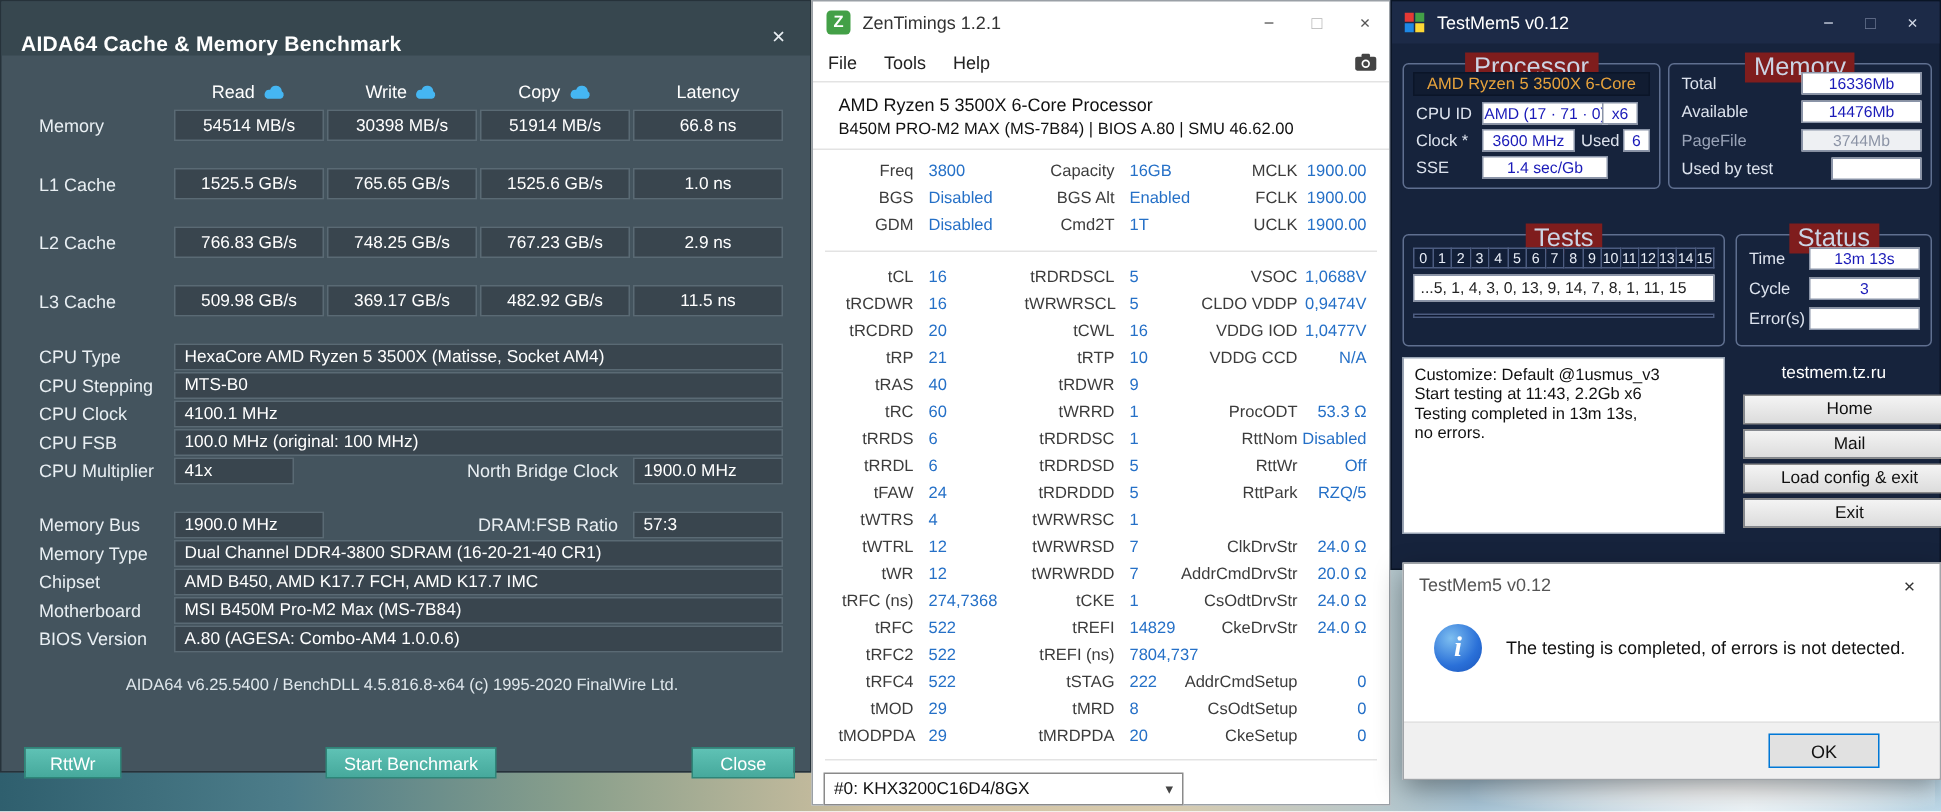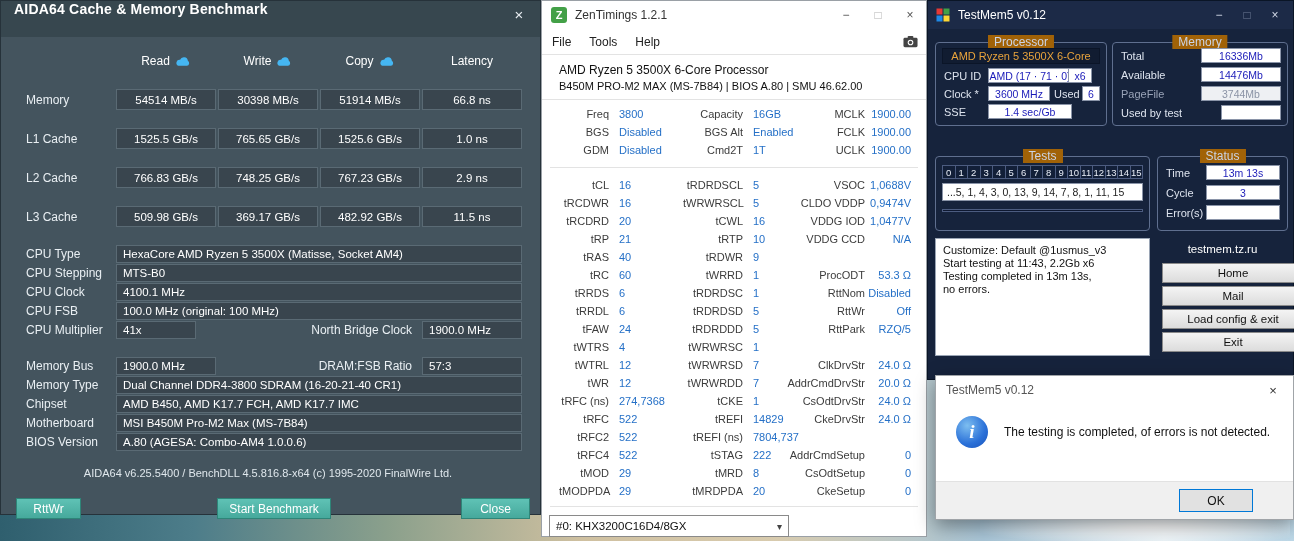--- a/index.html
+++ b/index.html
@@ -5,26 +5,26 @@
   html,body{margin:0;padding:0;}
   body{width:1294px;height:541px;position:relative;overflow:hidden;font-family:"Liberation Sans",sans-serif;}
   *{box-sizing:border-box;}
   #desktop{position:absolute;left:0;top:0;width:1294px;height:541px;z-index:0;
     background:linear-gradient(90deg,#2f5f6e 0%,#4d7d8a 15%,#8ba08c 30%,#cfc0a0 45%,#d8cbae 60%,#a9c6d8 76%,#e8f2f7 90%,#bdd9e9 100%);}
   #desktop::after{content:"";position:absolute;left:980px;top:510px;width:310px;height:31px;
     background:radial-gradient(ellipse at 55% 55%,rgba(255,255,255,.95),rgba(255,255,255,0) 75%);}
 
   
   #aida{position:absolute;left:0;top:0;width:541px;height:515px;background:#44545e;border:1px solid #26323a;z-index:1;}
-  .a-tb{height:36px;background:#37474f;display:flex;align-items:flex-start;padding:0 6px 0 13px;}
+  .a-tb{height:36px;background:#37474f;display:flex;align-items:flex-end;padding:0 6px 0 13px;}
   .a-title{flex:1;color:#fff;font-size:14px;font-weight:bold;letter-spacing:.2px;}
   .a-close{color:#e8eef2;width:30px;height:26px;display:flex;align-items:center;justify-content:center;font-size:15px;}
   .a-body{position:relative;height:478px;}
   .ahead,.arow{display:grid;grid-template-columns:100px 100px 100px 100px 100px;column-gap:2px;margin-left:13px;align-items:center;}
-  .ahead{margin-top:12px;height:24px;margin-bottom:16px;}
+  .ahead{margin-top:12px;height:24px;margin-bottom:0;}
   .ahcell{display:flex;align-items:center;justify-content:center;gap:5px;color:#fff;font-size:12px;}
   .arow{margin-bottom:18px;}
   .albl{color:#e9eff3;font-size:12px;padding-left:12px;}
   .abox{background:#39454e;border:1px solid #5a6a74;color:#fff;font-size:11.5px;height:21px;display:flex;align-items:center;justify-content:center;}
   .irow{display:grid;column-gap:2px;margin-left:13px;align-items:center;margin-bottom:1px;}
   .irow .abox{height:18px;justify-content:flex-start;padding-left:6px;}
   .i-full{grid-template-columns:100px 406px;}
   .i-mult{grid-template-columns:100px 80px 222px 100px;}
   .i-bus{grid-template-columns:100px 100px 202px 100px;margin-top:18px;}
   .irlbl{color:#e9eff3;font-size:12px;text-align:right;padding-right:8px;}
@@ -57,21 +57,21 @@
   .zt-combo{margin:4px 0 0 7px;width:240px;height:22px;border:1px solid #8a8a8a;background:#fff;display:flex;align-items:center;padding-left:6px;font-size:11.5px;color:#111;}
   .zt-combo-arrow{margin-left:auto;padding-right:6px;color:#444;font-size:10px;}
 
   
   #tm5{position:absolute;left:927px;top:0;width:367px;height:380px;background:#16233c;border:1px solid #0a1526;z-index:2;}
   .tm5-tb{height:28px;background:#1c2a47;display:flex;align-items:center;padding:0 4px 0 8px;}
   .tm5-title{margin-left:8px;flex:1;color:#fff;font-size:12px;}
   .tm5-ctrl{width:28px;height:28px;display:flex;align-items:center;justify-content:center;color:#cfd6e4;font-size:12px;}
   .tm5-ctrl.dim{color:#6f7b96;}
   .gb{position:absolute;border:1px solid #5f6f8f;border-radius:4px;}
-  .gbl{position:absolute;top:-8px;left:50%;transform:translateX(-50%);background:#a16207;padding:0 6px;font-size:12px;color:#ccd4e4;white-space:nowrap;text-align:center;}
+  .gbl{position:absolute;top:-8px;left:50%;transform:translateX(-50%);background:#7f1d1d;padding:0 6px;font-size:17px;color:#ccd4e4;white-space:nowrap;text-align:center;}
   .tml{position:absolute;color:#dde3ee;font-size:11px;white-space:nowrap;}
   .tml.gray{color:#9aa4b8;}
   .tmbox{position:absolute;height:15px;background:#fff;border:1px solid #8a94a8;color:#1a1ab8;font-size:10.5px;display:flex;align-items:center;justify-content:center;white-space:nowrap;}
   .tmbox.gray{color:#8b93a5;background:#eef0f3;}
   .cpu-name{position:absolute;left:6px;right:6px;top:5px;height:16px;background:#111c31;border:1px solid #0b1528;color:#e8a33c;font-size:11px;display:flex;align-items:center;justify-content:center;}
   .tests-cells{position:absolute;left:6px;right:6px;top:8px;height:14px;display:flex;}
   .tcell{flex:1;border:1px solid #4c5c80;border-left:none;background:#121f38;color:#e8edf6;font-size:9.5px;display:flex;align-items:center;justify-content:center;}
   .tcell:first-child{border-left:1px solid #4c5c80;}
   .tests-list{position:absolute;left:6px;right:6px;top:26px;height:18px;background:#fff;border:1px solid #8a94a8;color:#222;font-size:10.5px;display:flex;align-items:center;padding-left:4px;white-space:nowrap;overflow:hidden;}
   .tests-track{position:absolute;left:6px;right:6px;top:52px;height:3px;background:#0e1830;border:1px solid #4c5c80;}

